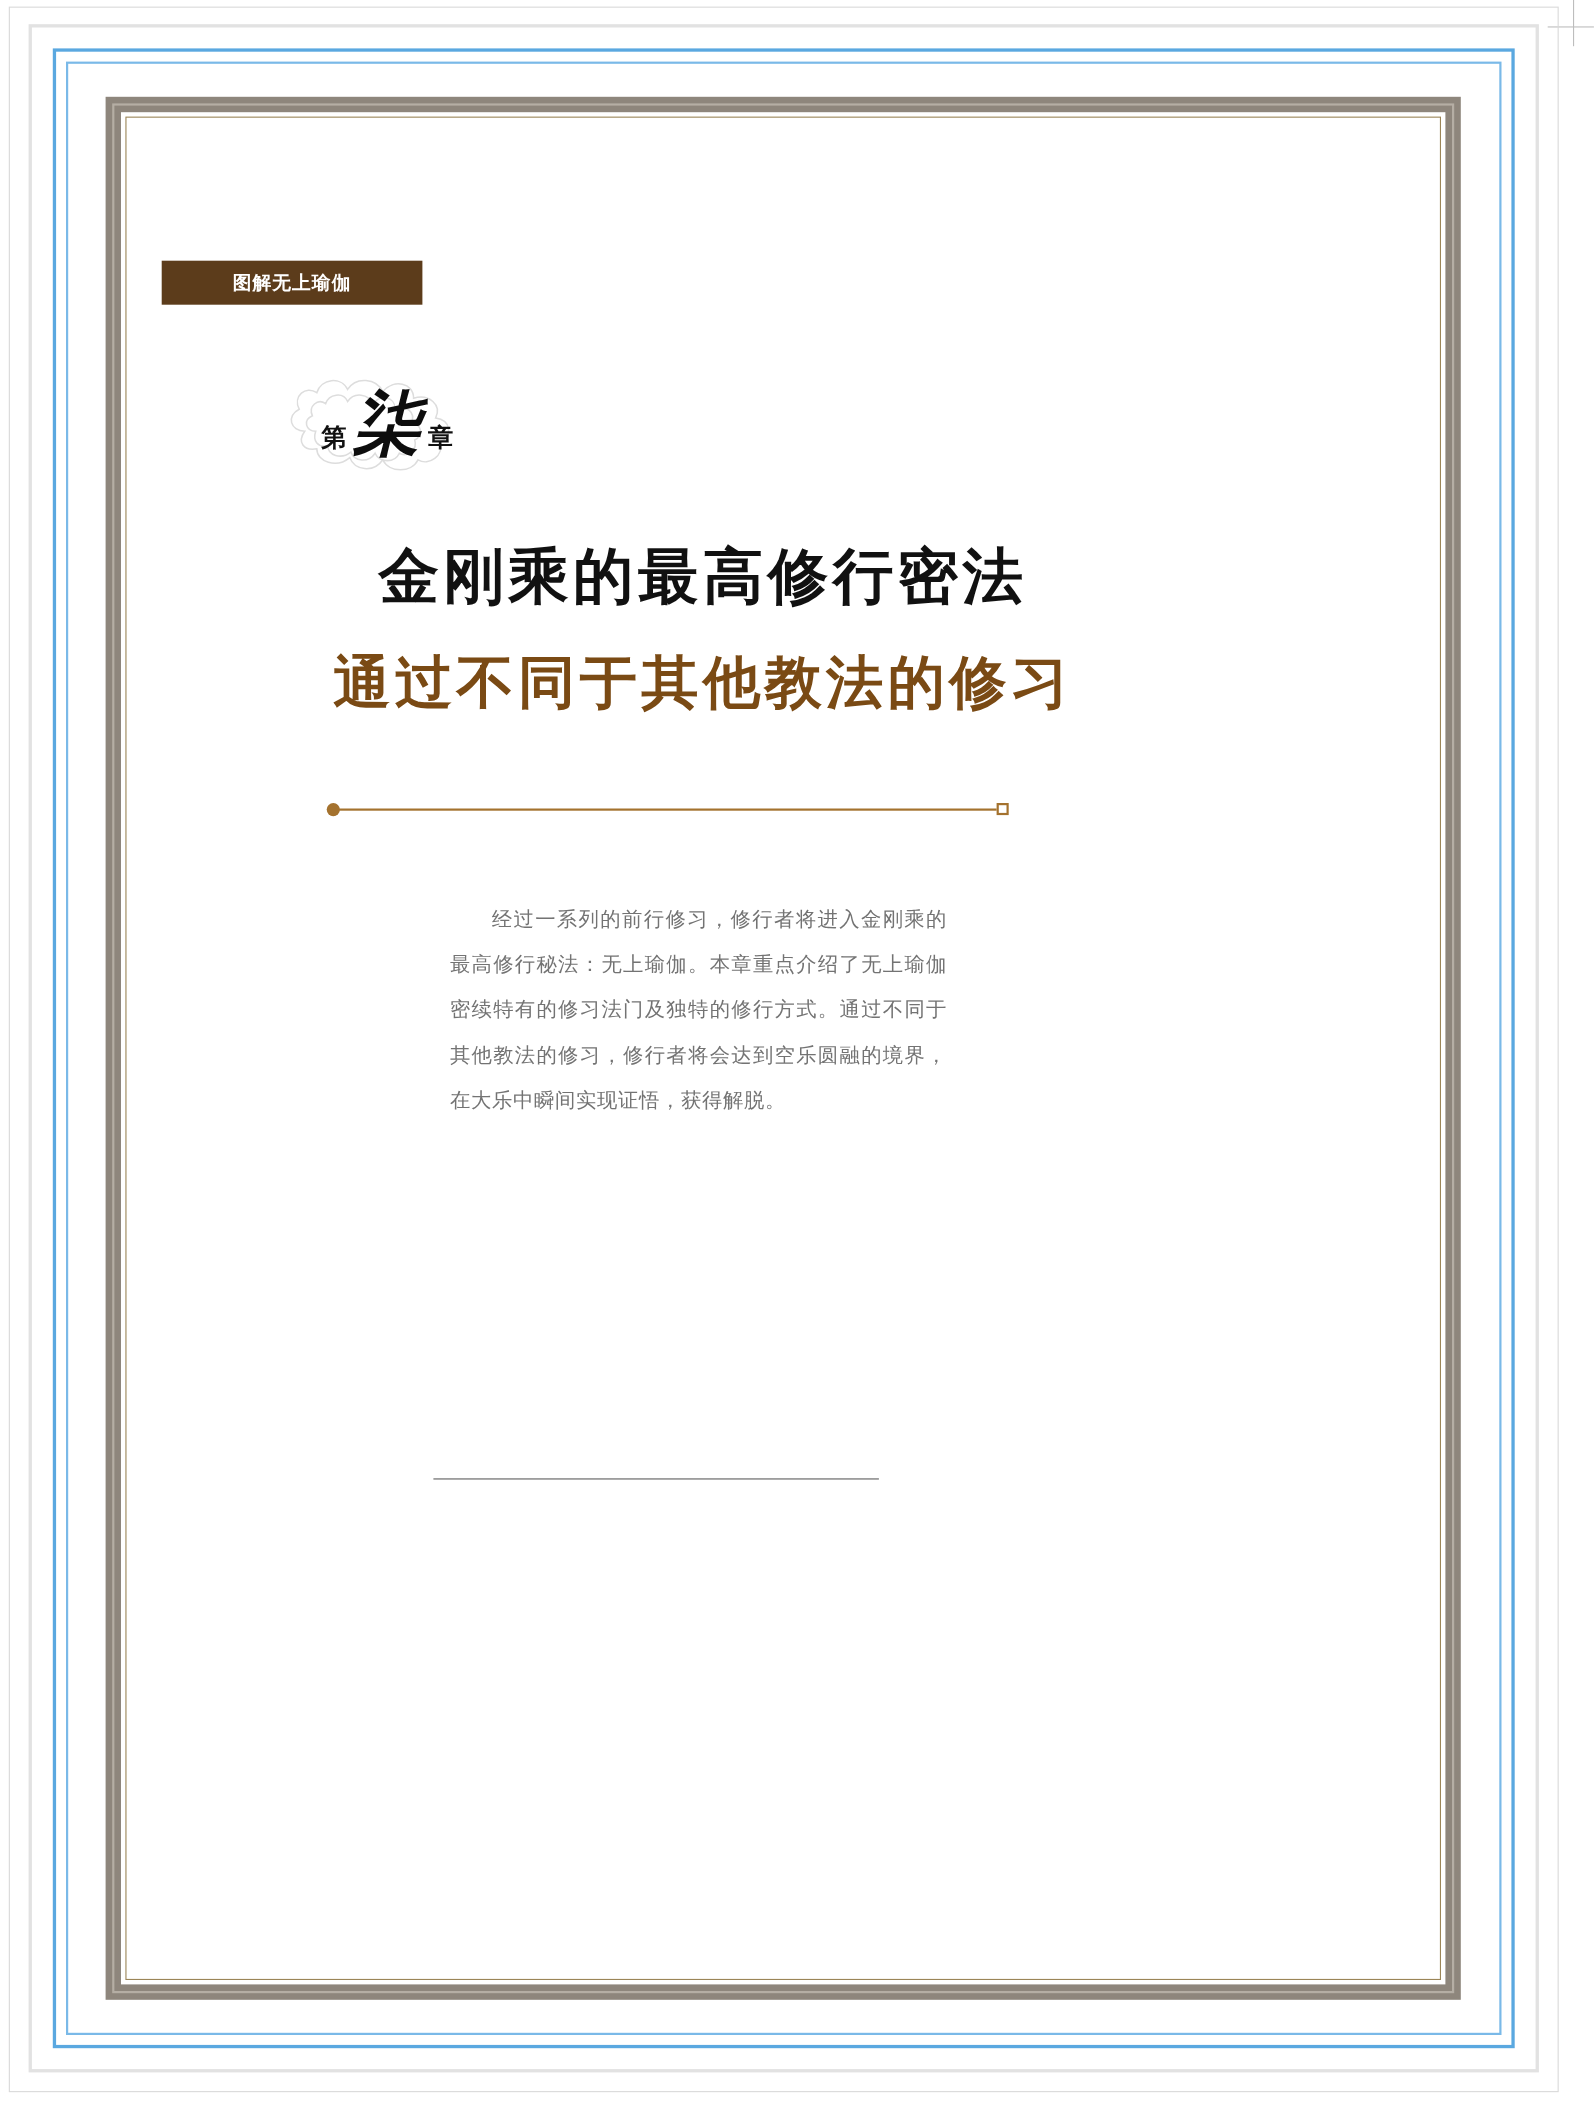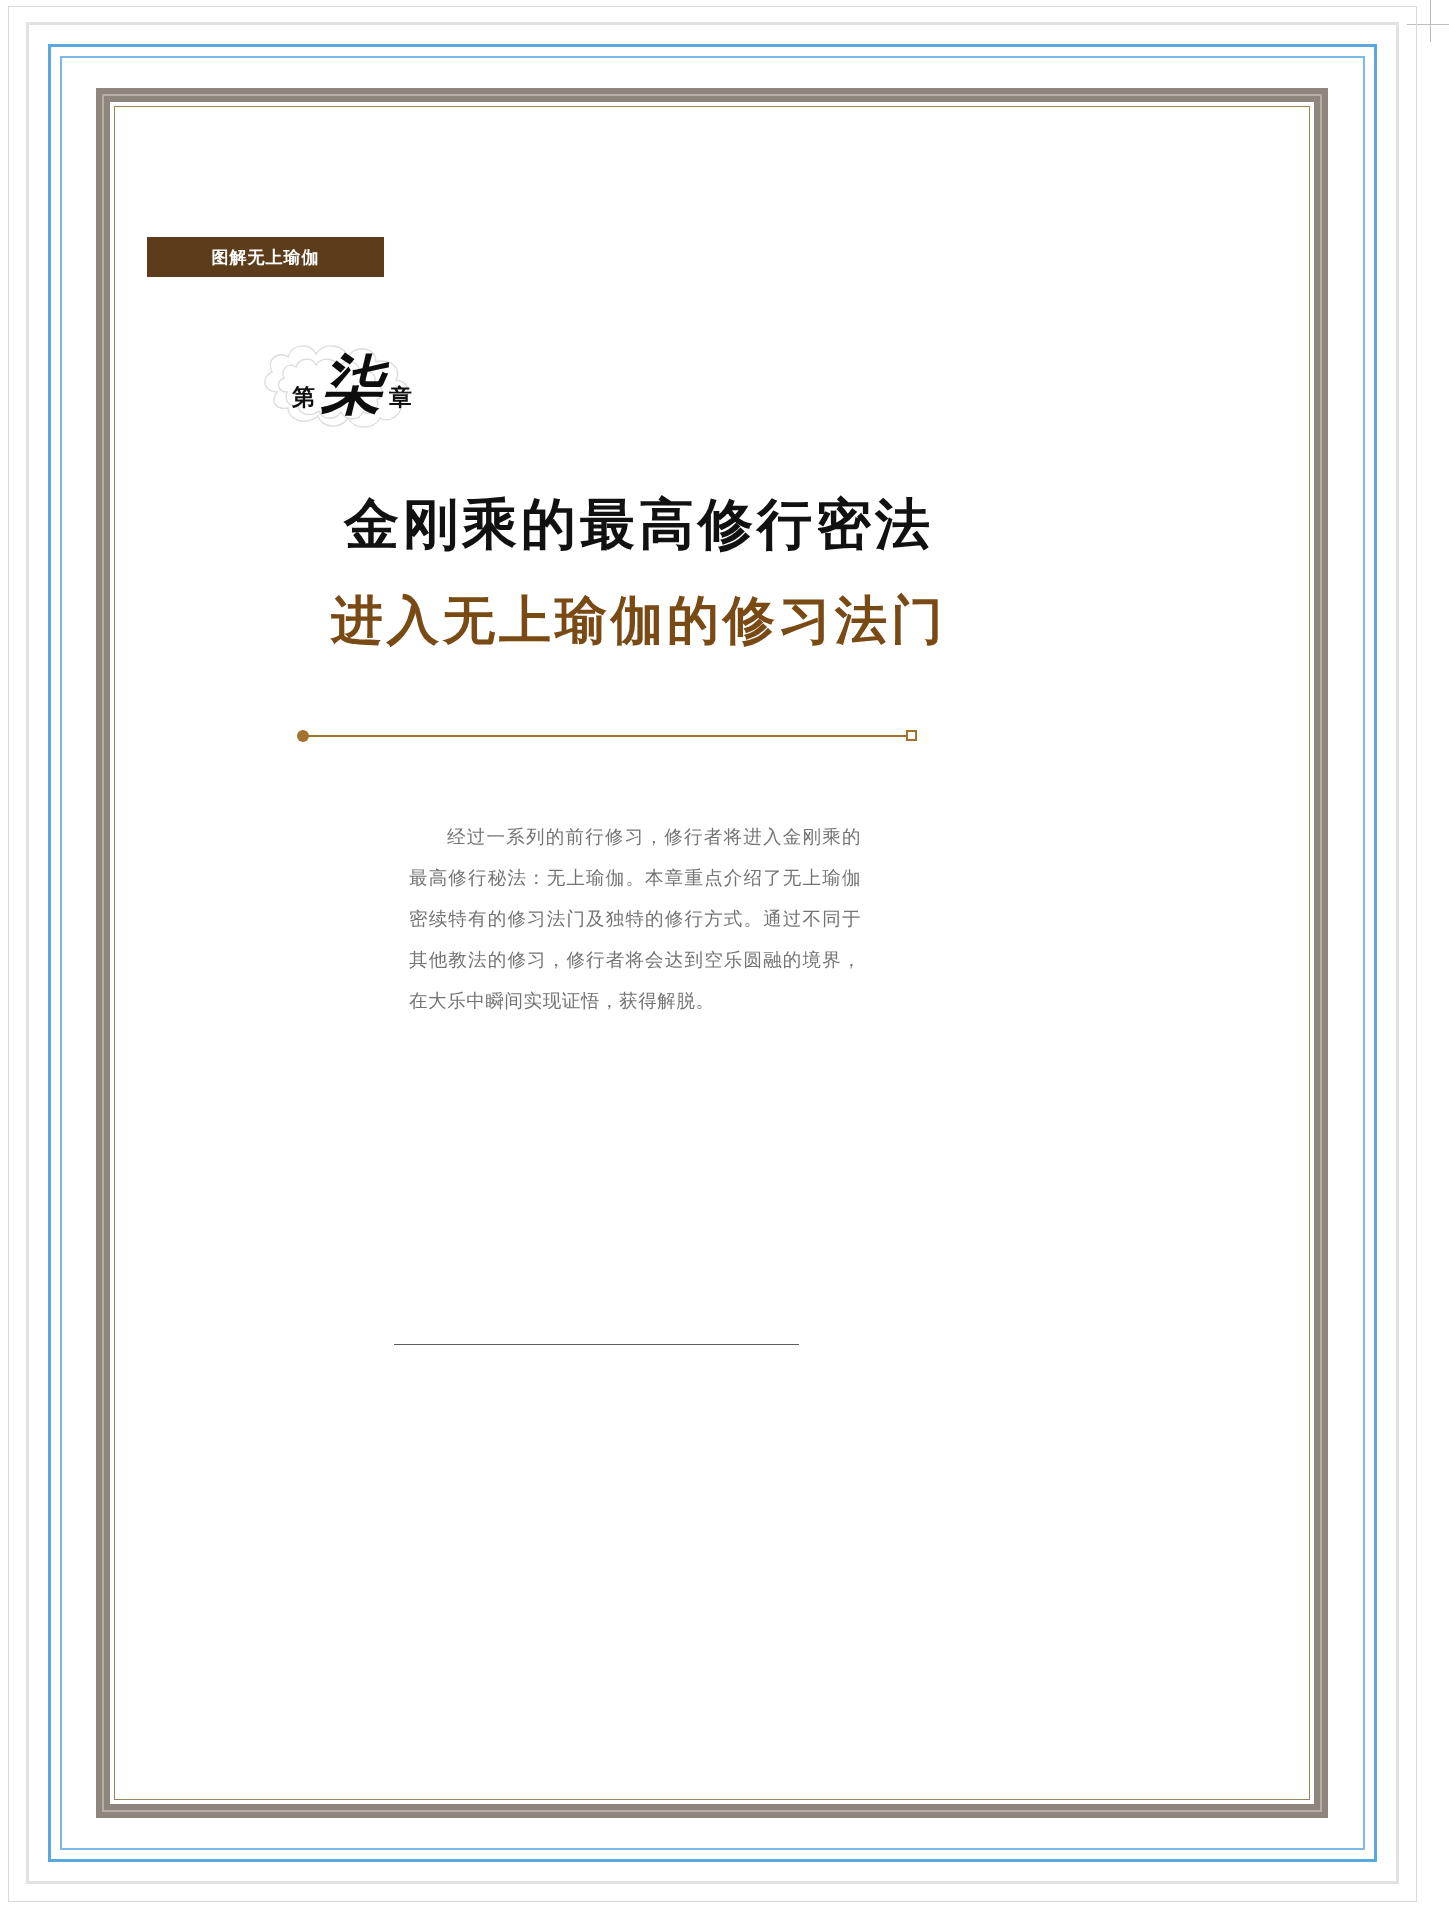--- a/index.html
+++ b/index.html
@@ -305,21 +305,21 @@
       </svg>
       <div class="seal-text">
         <span class="seal-small">第</span>
         <span class="seal-big">柒</span>
         <span class="seal-small">章</span>
       </div>
     </div>
 
     <div class="title-main">金刚乘的最高修行密法</div>
 
-    <div class="title-sub">进入无上瑜伽的修习法门</div>
+    <div class="title-sub">通过不同于其他教法的修习</div>
 
     <div class="rule-wrap">
       <div class="rule-dot"></div>
       <div class="rule-line"></div>
       <div class="rule-square"></div>
     </div>
 
     <div class="intro">经过一系列的前行修习，修行者将进入金刚乘的最高修行秘法：无上瑜伽。本章重点介绍了无上瑜伽密续特有的修习法门及独特的修行方式。通过不同于其他教法的修习，修行者将会达到空乐圆融的境界，在大乐中瞬间实现证悟，获得解脱。</div>
 
     <div class="bottom-rule"></div>

